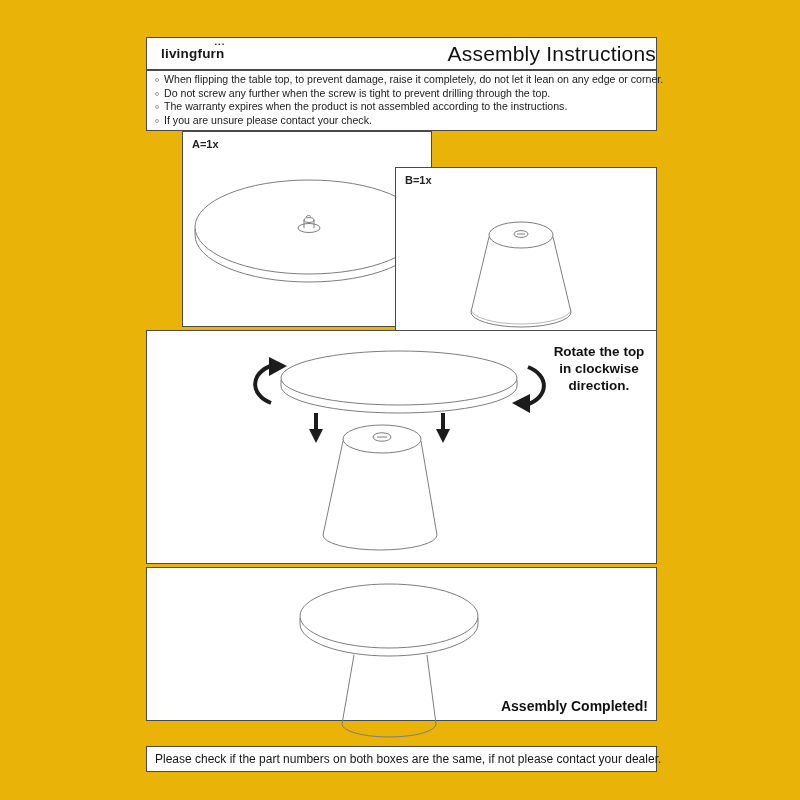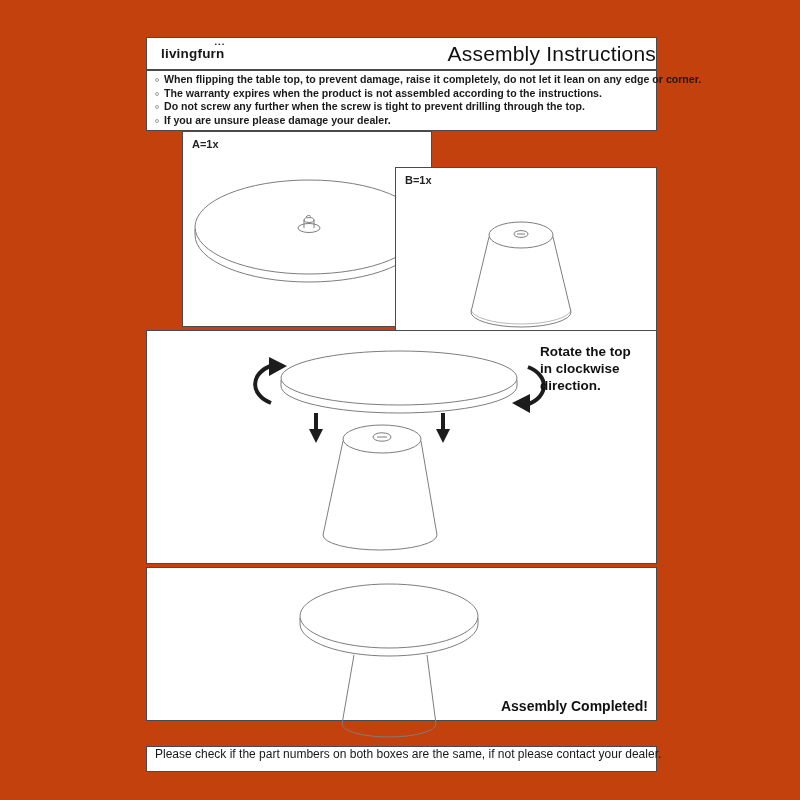--- a/index.html
+++ b/index.html
@@ -1,49 +1,49 @@
 <!DOCTYPE html>
 <html><head>
 <meta charset="utf-8">
 <style>
   * { margin: 0; padding: 0; box-sizing: border-box; }
   html, body { background: #ffffff; }
   body { font-family: "Liberation Sans", "DejaVu Sans", sans-serif; color: #1a1a1a; }
-  .page { position: relative; width: 800px; height: 800px; background: #c2410c; overflow: hidden; }
+  .page { position: relative; width: 800px; height: 800px; background: #eab308; overflow: hidden; }
 
   .box { position: absolute; border: 1px solid #4a4a4d; background: #ffffff; }
 
   
   .header-box { left: 146px; top: 37px; width: 511px; height: 33px; }
   .logo { position: absolute; left: 14px; top: 8px; font-size: 13.5px; font-weight: 700; letter-spacing: 0.2px; color: #161616; }
   .logo-dots { position: absolute; top: -5px; right: -1px; font-size: 6px; letter-spacing: 1.5px; color: #161616; }
   .doc-title { position: absolute; left: 0; right: 0; top: 4px; text-align: right; font-size: 21px; font-weight: 400; color: #111; letter-spacing: 0.2px; }
 
   
   .notes-box { left: 146px; top: 70px; width: 511px; height: 61px; padding: 2px 4px; }
-  .notes-list { list-style: none; font-weight: bold; }
+  .notes-list { list-style: none; }
   .notes-list li { position: relative; font-size: 10.6px; line-height: 13.5px; padding-left: 13px; white-space: nowrap; }
   .bullet-dot { position: absolute; left: 4px; top: 5px; width: 4px; height: 4px; border: 1px solid #9aa0a6; border-radius: 50%; background: #fff; }
 
   
   .part-a-box { left: 146px; top: 131px; width: 250px; height: 196px; margin-left: 36px; }
   .part-b-box { left: 395px; top: 131px; width: 262px; height: 196px; margin-top: 36px; }
   .part-label { position: absolute; left: 9px; top: 6px; font-size: 11px; font-weight: 700; color: #222; }
   .part-svg { position: absolute; left: 0; top: 0; }
 
   
   .assembly-box { left: 146px; top: 330px; width: 511px; height: 234px; }
-  .instruction-text { position: absolute; left: 393px; top: 12px; width: 118px; font-size: 13.5px; font-weight: 700; line-height: 17px; color: #111; white-space: pre-line; }
+  .instruction-text { position: absolute; left: 393px; top: 12px; width: 118px; font-size: 13.5px; font-weight: 700; line-height: 17px; color: #111; white-space: pre-line; text-align: center; }
 
   
   .completed-box { left: 146px; top: 567px; width: 511px; height: 154px; }
   .completed-caption { position: absolute; right: 8px; bottom: 6px; font-size: 14px; font-weight: 700; color: #111; }
 
   
-  .footer-box { left: 146px; top: 746px; width: 511px; height: 26px; display: flex; }
+  .footer-box { left: 146px; top: 746px; width: 511px; height: 26px; display: flex; align-items: center; }
   .footer-text { font-size: 12px; padding-left: 8px; white-space: nowrap; color: #161616; }
 
   svg { display: block; }
   .line-art { stroke: #7d7d7d; fill: none; stroke-width: 1; }
   .arrow-art { stroke: #1c1c1c; fill: none; }
   .arrow-fill { fill: #1c1c1c; stroke: none; }
 </style>
 </head>
 <body>
 
@@ -52,23 +52,23 @@
   <div class="box header-box">
     <div class="logo">
       <span class="logo-dots">•••</span><span>livingfurn</span>
     </div>
     <div class="doc-title">Assembly Instructions</div>
   </div>
 
   <div class="box notes-box">
     <ul class="notes-list">
       <li><span class="bullet-dot"></span><span>When flipping the table top, to prevent damage, raise it completely, do not let it lean on any edge or corner.</span></li>
+      <li><span class="bullet-dot"></span><span>Do not screw any further when the screw is tight to prevent drilling through the top.</span></li>
       <li><span class="bullet-dot"></span><span>The warranty expires when the product is not assembled according to the instructions.</span></li>
-      <li><span class="bullet-dot"></span><span>Do not screw any further when the screw is tight to prevent drilling through the top.</span></li>
-      <li><span class="bullet-dot"></span><span>If you are unsure please damage your dealer.</span></li>
+      <li><span class="bullet-dot"></span><span>If you are unsure please contact your check.</span></li>
     </ul>
   </div>
 
   <div class="box part-a-box">
     <div class="part-label">A=1x</div>
     <svg class="part-svg" width="248" height="194" viewBox="0 0 248 194">
       <g class="line-art">
 
         <ellipse cx="126" cy="95" rx="114" ry="47"></ellipse>
         <path d="M 12,97 L 12,103 A 114,47 0 0 0 240,103 L 240,97"></path>

